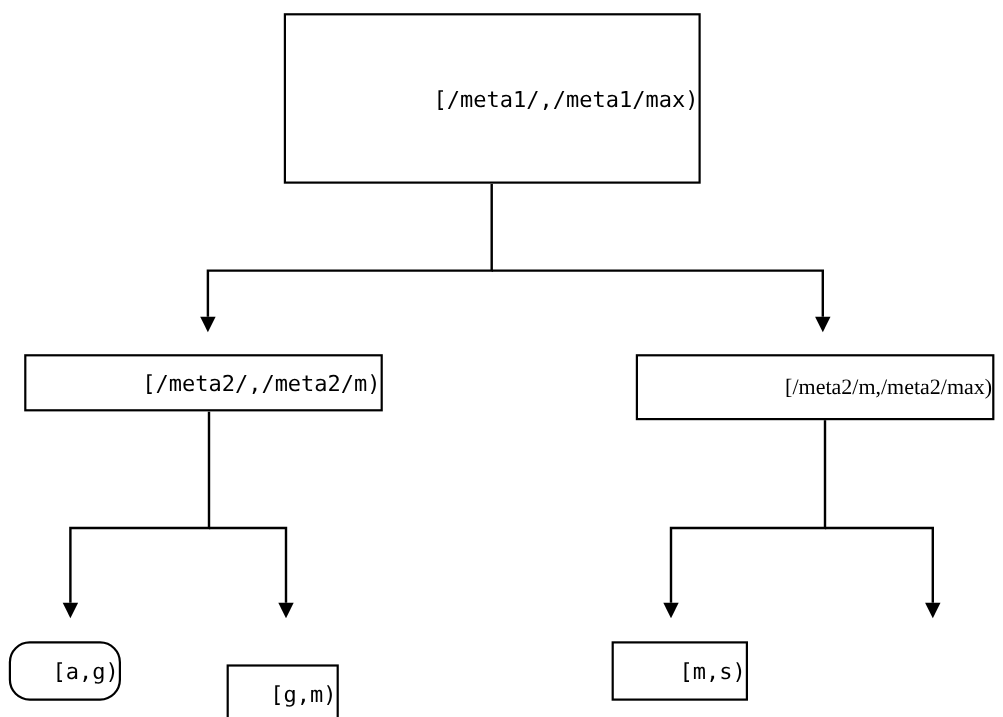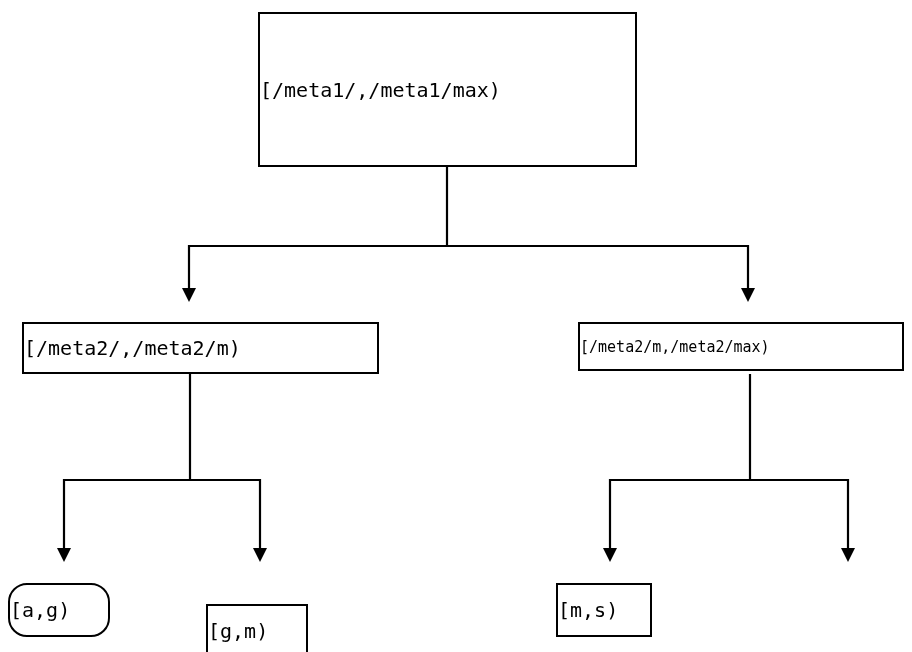--- a/index.html
+++ b/index.html
@@ -24,72 +24,73 @@
     height: 652px;
     pointer-events: none;
   }
   .node {
     position: absolute;
     box-sizing: border-box;
     border: 2px solid #000000;
     background: #ffffff;
     display: flex;
     align-items: center;
-    justify-content: flex-start;
+    justify-content: flex-end;
     color: #000000;
     white-space: pre;
   }
   .node-label {
     display: block;
     text-align: center;
     white-space: pre;
   }
   
   #node-root {
     left: 258px;
     top: 12px;
     width: 379px;
     height: 155px;
     font-size: 20px;
   }
   
   #node-mid-left {
     left: 22px;
     top: 322px;
-    width: 357px;
+    width: 326px;
     height: 52px;
     font-size: 20px;
   }
   #node-mid-right {
     left: 578px;
     top: 322px;
     width: 326px;
-    height: 49px;
-    font-size: 15px;
+    height: 60px;
+    font-size: 20px;
+    font-family: Liberation Serif, serif;
   }
   
   #node-leaf-ag {
     left: 8px;
     top: 583px;
     width: 102px;
     height: 54px;
     font-size: 20px;
     border-radius: 19px;
   }
   #node-leaf-gm {
     left: 206px;
     top: 604px;
     width: 102px;
     height: 54px;
     font-size: 20px;
   }
   #node-leaf-ms {
     left: 556px;
     top: 583px;
-    width: 96px;
+    width: 124px;
     height: 54px;
     font-size: 20px;
   }
   #node-leaf-smax {
     left: 777px;
     top: 583px;
     width: 125px;
     height: 54px;
     font-size: 20px;
   }

